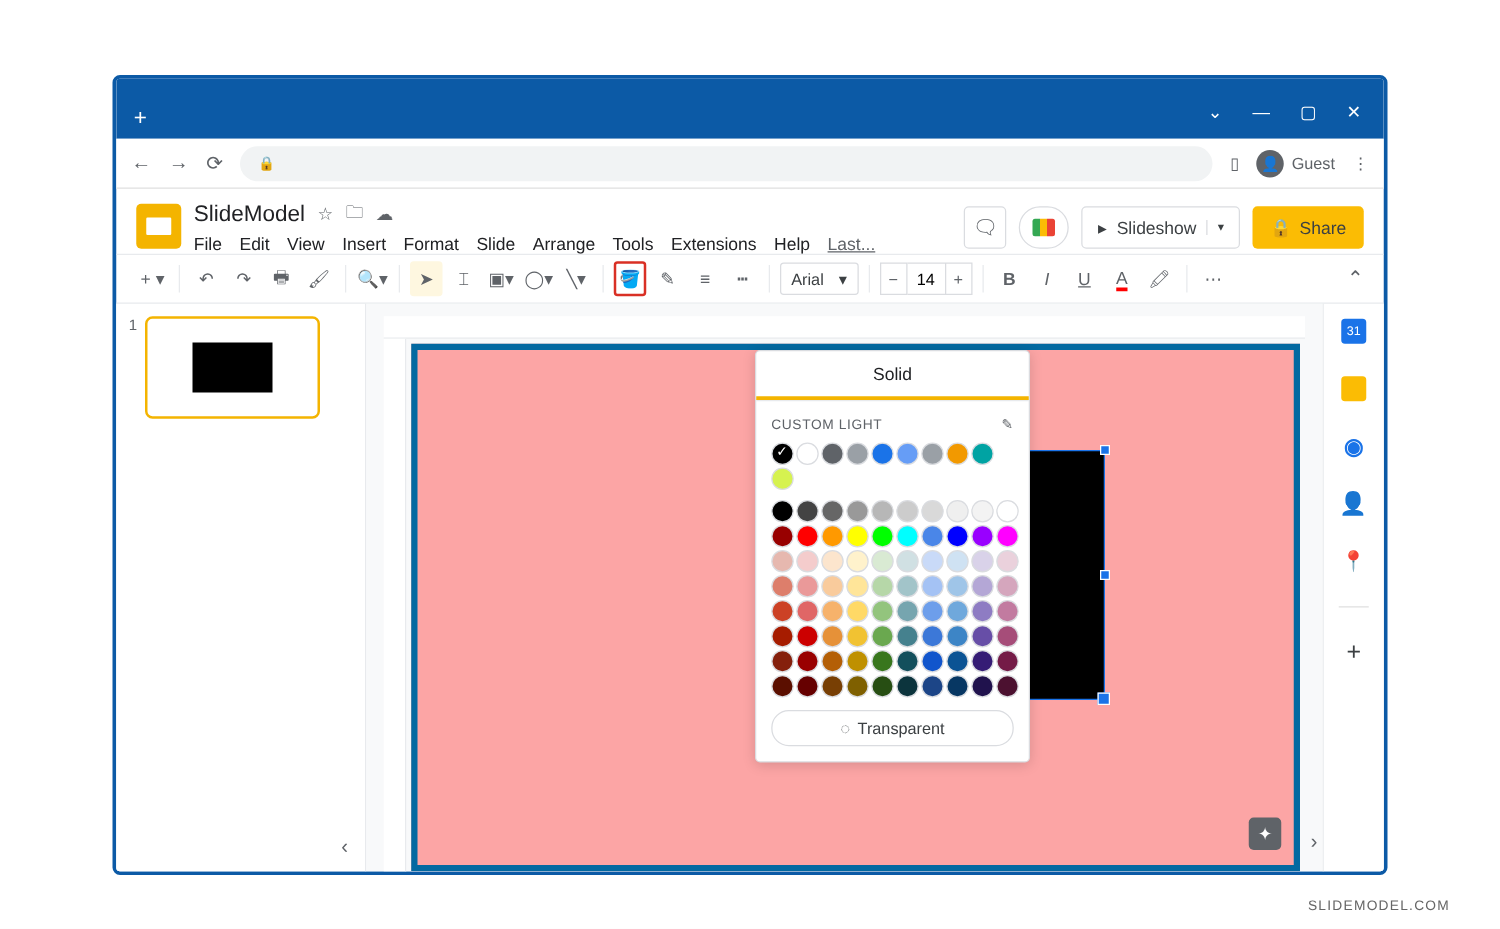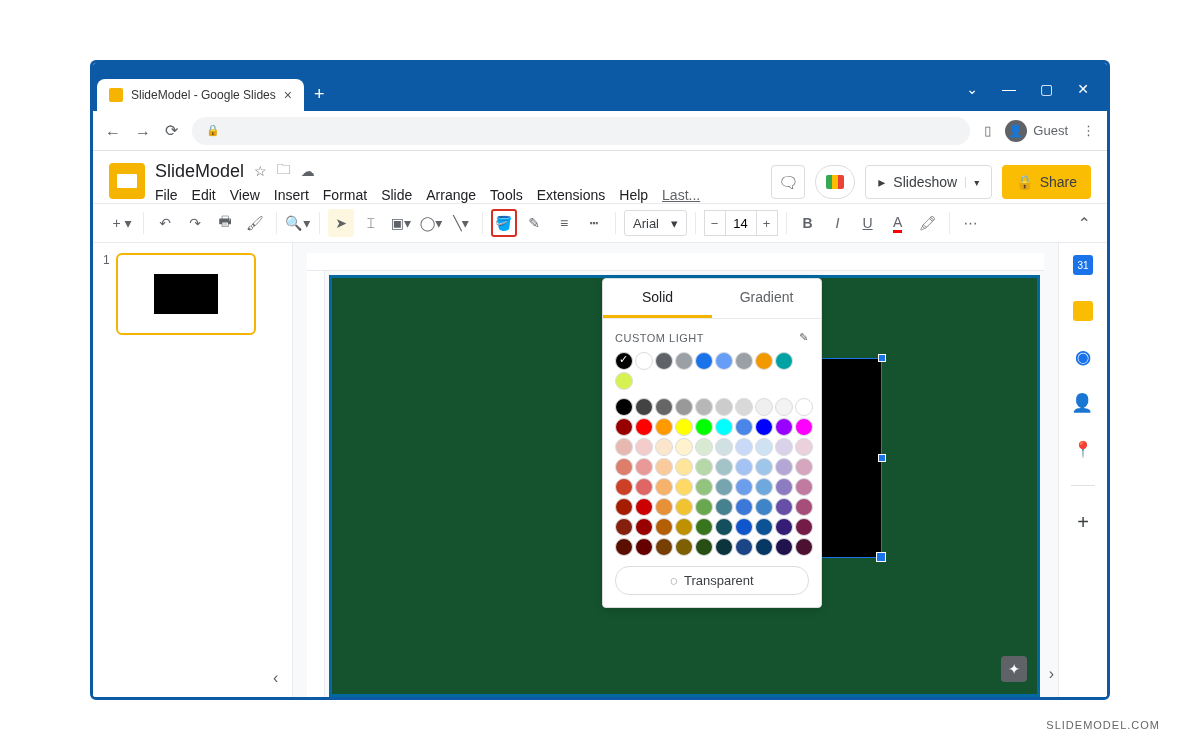--- a/index.html
+++ b/index.html
@@ -48,21 +48,21 @@
 .sidepanel { width: 200px; background: #fff; padding: 10px; border-right: 1px solid #e8eaed; display: flex; flex-direction: column; }
 .thumb-row { display: flex; gap: 6px; }
 .thumb-num { font-size: 12px; color: #5f6368; }
 .thumb { width: 140px; height: 82px; border: 2px solid #f4b400; border-radius: 6px; background: #fff; display: flex; align-items: center; justify-content: center; }
 .thumb-shape { width: 64px; height: 40px; background: #000; }
 .side-foot { margin-top: auto; display: flex; gap: 30px; color: #5f6368; font-size: 16px; padding: 8px 4px; }
 .canvas-area { flex: 1; position: relative; background: #f8f9fa; padding: 10px 14px; }
 .ruler-h { height: 18px; background: #fff; border-bottom: 1px solid #e8eaed; }
 .canvas-wrap { display: flex; height: 430px; }
 .ruler-v { width: 18px; background: #fff; border-right: 1px solid #e8eaed; }
-.canvas { flex: 1; background: #14532d; border: 3px solid #0369a1; position: relative; margin: 4px; }
+.canvas { flex: 1; background: #fca5a5; border: 5px solid #0369a1; position: relative; margin: 4px; }
 .shape-sel { position: absolute; left: 340px; top: 80px; width: 210px; height: 200px; background: #000; border: 1px solid #1a73e8; }
 .shape-sel::before, .shape-sel::after { content: ""; position: absolute; width: 8px; height: 8px; background: #1a73e8; border: 1px solid #fff; }
 .shape-sel::before { top: -5px; left: -5px; }
 .shape-sel::after { bottom: -5px; right: -5px; }
 .h1 { position:absolute; width:8px; height:8px; background:#1a73e8; border:1px solid #fff; top:-5px; right:-5px;}
 .h2 { position:absolute; width:8px; height:8px; background:#1a73e8; border:1px solid #fff; bottom:-5px; left:-5px;}
 .h3 { position:absolute; width:8px; height:8px; background:#1a73e8; border:1px solid #fff; top:50%; right:-5px; margin-top:-4px;}
 .rightrail { width: 49px; background: #fff; border-left: 1px solid #e8eaed; display: flex; flex-direction: column; align-items: center; padding-top: 12px; gap: 26px; font-size: 18px; }
 .rail-ico { width:20px; height:20px; display:flex; align-items:center; justify-content:center; }
 .cal-ico { background:#1a73e8; color:#fff; font-size:10px; border-radius:3px; }
@@ -90,25 +90,20 @@
 .explore-badge { position:absolute; right:10px; bottom:12px; width:26px; height:26px; background:#5f6368; border-radius:4px; display:flex; align-items:center; justify-content:center; color:#fff; font-size:14px;}
 .bot-arrows { position:absolute; right:4px; bottom:50px; color:#5f6368; font-size:16px;}
 .sidearr { position:absolute; left:180px; bottom:10px; color:#5f6368;}
 </style>
 </head>
 <body>
 
 <div class="outer-frame">
 
   <div class="titlebar">
-    <div class="tab">
-      <div class="favicon"></div>
-      <span>SlideModel - Google Slides</span>
-      <span class="close-x">×</span>
-    </div>
     <div class="newtab">+</div>
     <div class="winctrl">
       <span>⌄</span>
       <span>—</span>
       <span>▢</span>
       <span>✕</span>
     </div>
   </div>
 
   <div class="addrbar">
@@ -242,21 +237,20 @@
         <div class="canvas">
           <div class="shape-sel">
             <div class="h1"></div>
               <div class="h2"></div>
               <div class="h3"></div>
           </div>
 
           <div class="color-popup">
             <div class="pop-tabs">
               <div class="pop-tab act">Solid</div>
-              <div class="pop-tab">Gradient</div>
             </div>
             <div class="pop-body">
               <div class="sec-hdr">
                 <span>CUSTOM LIGHT</span>
                 <span>✎</span>
               </div>
               <div class="swatch-row" id="theme-colors">
                   <div class="sw sel-sw" style="background: rgb(0, 0, 0);"></div>
                   <div class="sw" style="background: rgb(255, 255, 255);"></div>
                   <div class="sw" style="background: rgb(95, 99, 104);"></div>

